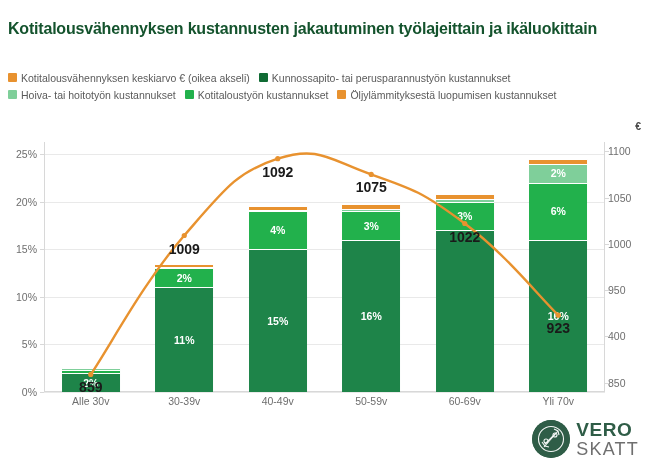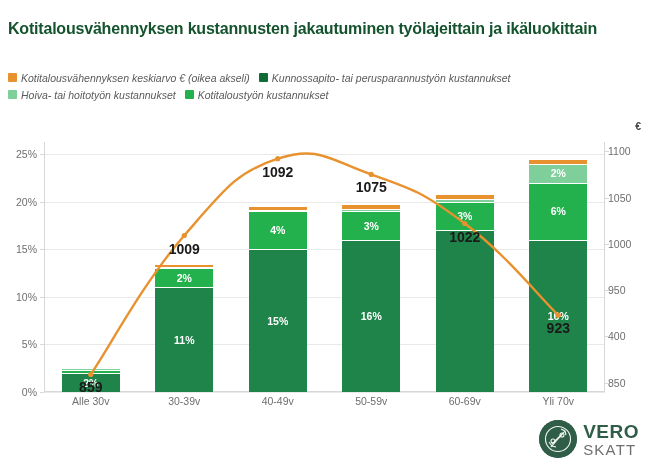--- a/index.html
+++ b/index.html
@@ -32,21 +32,20 @@
   .legend {
     position: absolute;
     left: 8px; top: 69px;
     width: 636px;
   }
   .legend-row {
     display: flex;
     align-items: center;
     height: 17px;
     white-space: nowrap;
-    font-style: italic;
   }
   .legend-item {
     display: flex;
     align-items: center;
     margin-right: 9px;
   }
   .swatch {
     width: 9px; height: 9px;
     border-radius: 1px;
     margin-right: 4px;
@@ -211,21 +210,21 @@
   .logo-text {
     margin-left: 6px;
     line-height: 1;
   }
   .logo-vero {
     font-size: 19px; font-weight: bold;
     color: #2f5d47; letter-spacing: 0.5px;
     display: block;
   }
   .logo-skatt {
-    font-size: 15px;
+    font-size: 18px;
     color: #6f6f6f; letter-spacing: 1.2px;
     display: block;
     margin-top: 1px;
   }
 </style>
 </head>
 <body>
 
 <div id="root">
 
@@ -243,20 +242,24 @@
       </div>
     </div>
     <div class="legend-row">
       <div class="legend-item">
         <span class="swatch" style="background:#7fcf9a"></span>
         <span class="legend-label">Hoiva- tai hoitotyön kustannukset</span>
       </div>
       <div class="legend-item">
         <span class="swatch" style="background:#22b14c"></span>
         <span class="legend-label">Kotitaloustyön kustannukset</span>
+      </div>
+      <div class="legend-item">
+        <span class="swatch" style="background:#e8922f"></span>
+        <span class="legend-label">Öljylämmityksestä luopumisen kustannukset</span>
       </div>
     </div>
   </div>
 
   <div class="plot-wrap">
     <div class="axis-corner-eur">€</div>
 
     <div class="plot">
       <div class="plot-inner" id="grid-layer">
           <div class="gridline" style="top: 4.94297%;"></div>

